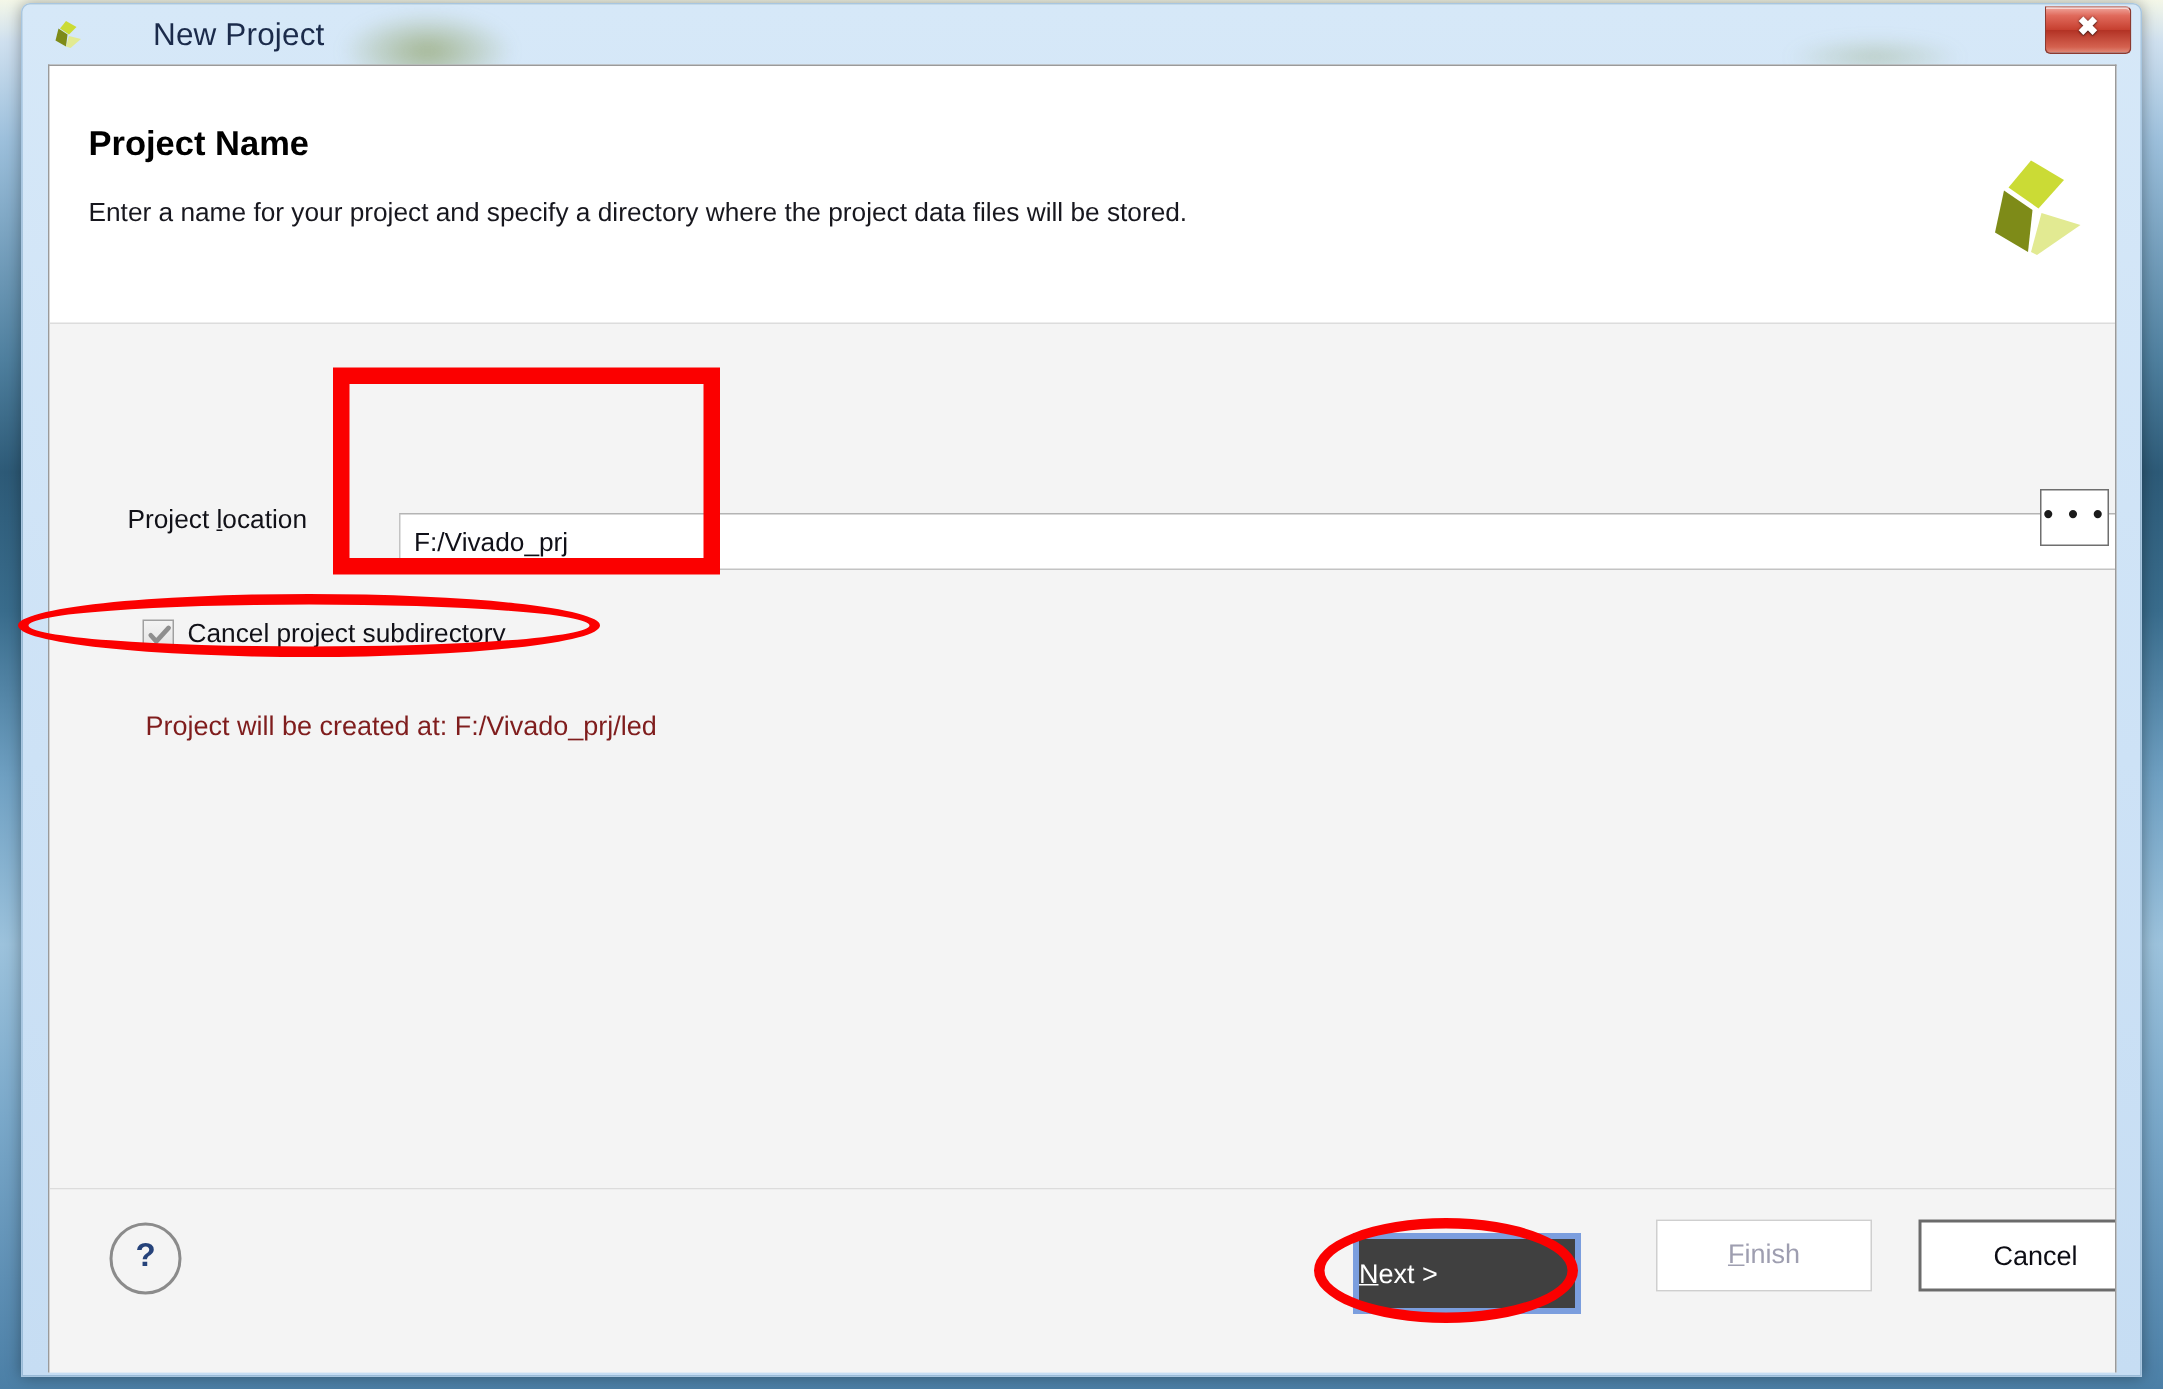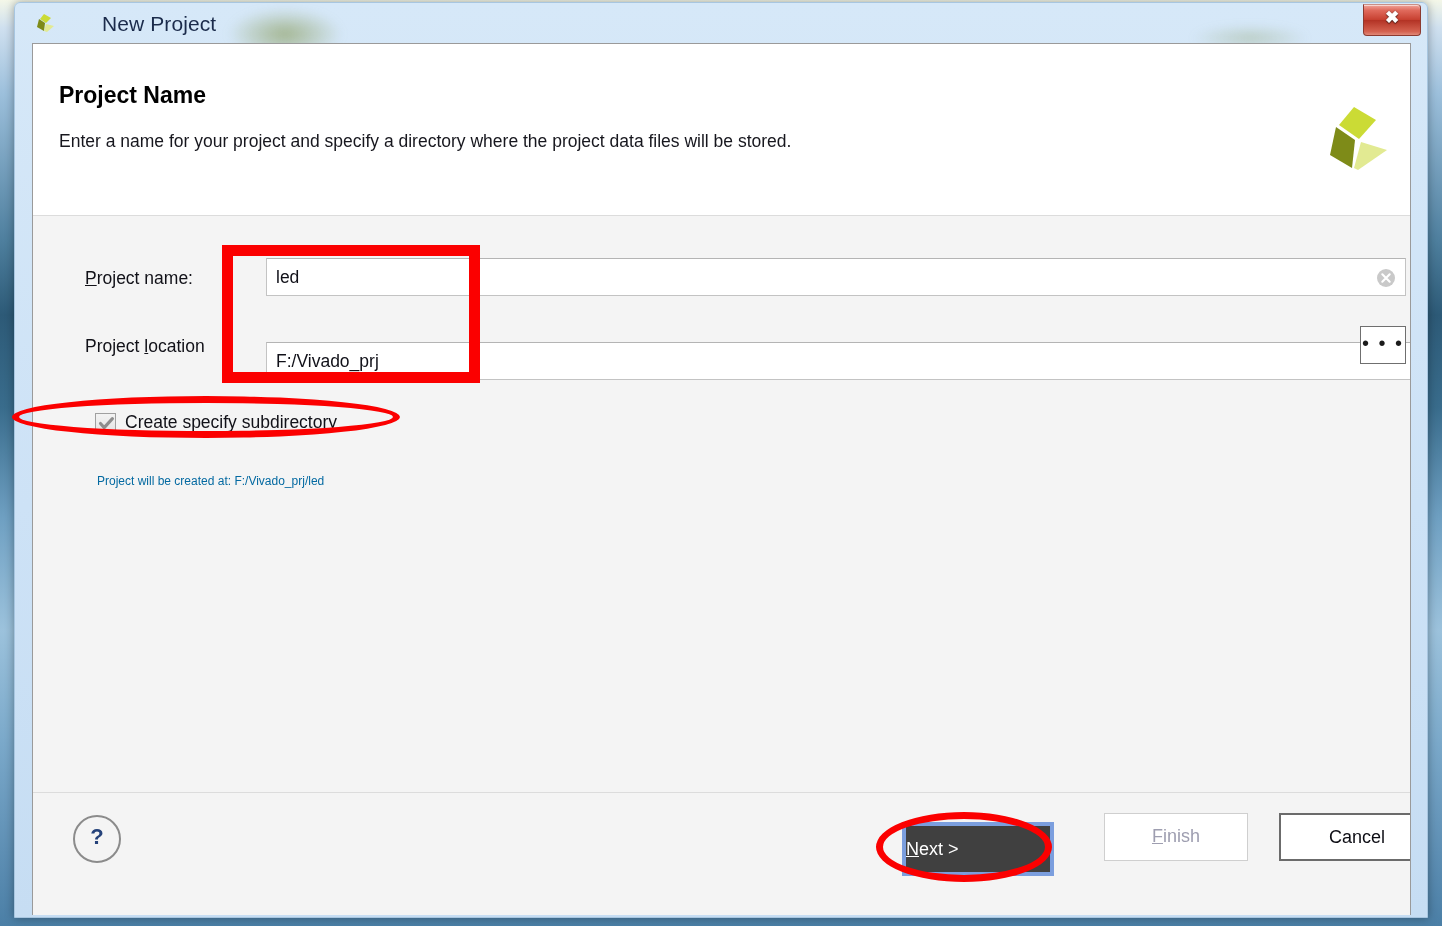--- a/index.html
+++ b/index.html
@@ -265,22 +265,22 @@
     font-size: 17.5px;
     color: #111118;
     white-space: nowrap;
     cursor: pointer;
   }
 
   #created-at {
     position: absolute;
     left: 64px;
     top: 258px;
-    font-size: 12px;
-    color: #0369a1;
+    font-size: 18px;
+    color: #7f1d1d;
     white-space: nowrap;
   }
 
   
   #footer {
     position: relative;
     height: 122px;
     background: #f4f4f4;
   }
   #help-button {
@@ -413,33 +413,20 @@
         <svg width="74" height="72" viewBox="0 0 74 72">
           <polygon points="40,1 62,14 45,33 25,19" fill="#cbdb35"></polygon>
           <polygon points="22,21 41,34 38,62 16,49" fill="#7e8b18"></polygon>
           <polygon points="47,36 73,44 44,64 40,62" fill="#e2ea92"></polygon>
         </svg>
       </span>
     </div>
 
     <div id="body">
 
-      <div class="field-row" id="row-name">
-        <label class="field-label" id="label-name"><span class="mnemonic">P</span><span>roject name:</span></label>
-
-        <div class="text-input" id="input-name">
-          <span class="value">led</span>
-          <span class="clear-icon">
-            <svg width="20" height="20" viewBox="0 0 20 20">
-              <circle cx="10" cy="10" r="9" fill="#c9c9c9"></circle>
-              <path d="M6.3 6.3 L13.7 13.7 M13.7 6.3 L6.3 13.7" stroke="#ffffff" stroke-width="2.1" stroke-linecap="round"></path>
-            </svg>
-          </span>
-        </div>
-      </div>
 
       <div class="field-row" id="row-loc">
         <label class="field-label" id="label-loc"><span>Project </span><span class="mnemonic">l</span><span>ocation</span></label>
 
         <div class="text-input" id="input-loc">
           <span class="value">F:/Vivado_prj</span>
           <span class="clear-icon">
             <svg width="20" height="20" viewBox="0 0 20 20">
               <circle cx="10" cy="10" r="9" fill="#c9c9c9"></circle>
               <path d="M6.3 6.3 L13.7 13.7 M13.7 6.3 L6.3 13.7" stroke="#ffffff" stroke-width="2.1" stroke-linecap="round"></path>
@@ -451,21 +438,21 @@
           <span class="dots">• • •</span>
         </div>
       </div>
 
       <div id="checkbox-row">
         <span id="subdir-checkbox">
           <svg width="19" height="19" viewBox="0 0 19 19">
             <path d="M3.5 9.5 L7.2 13.6 L15.4 4.6" stroke="#8e8e8e" stroke-width="3.1" fill="none" stroke-linecap="round" stroke-linejoin="round"></path>
           </svg>
         </span>
-        <label id="checkbox-label">Create specify subdirectory</label>
+        <label id="checkbox-label">Cancel project subdirectory</label>
       </div>
 
       <div id="created-at">Project will be created at: F:/Vivado_prj/led</div>
     </div>
 
     <div id="footer">
       <div id="help-button">
         <span class="qm">?</span>
       </div>
 

